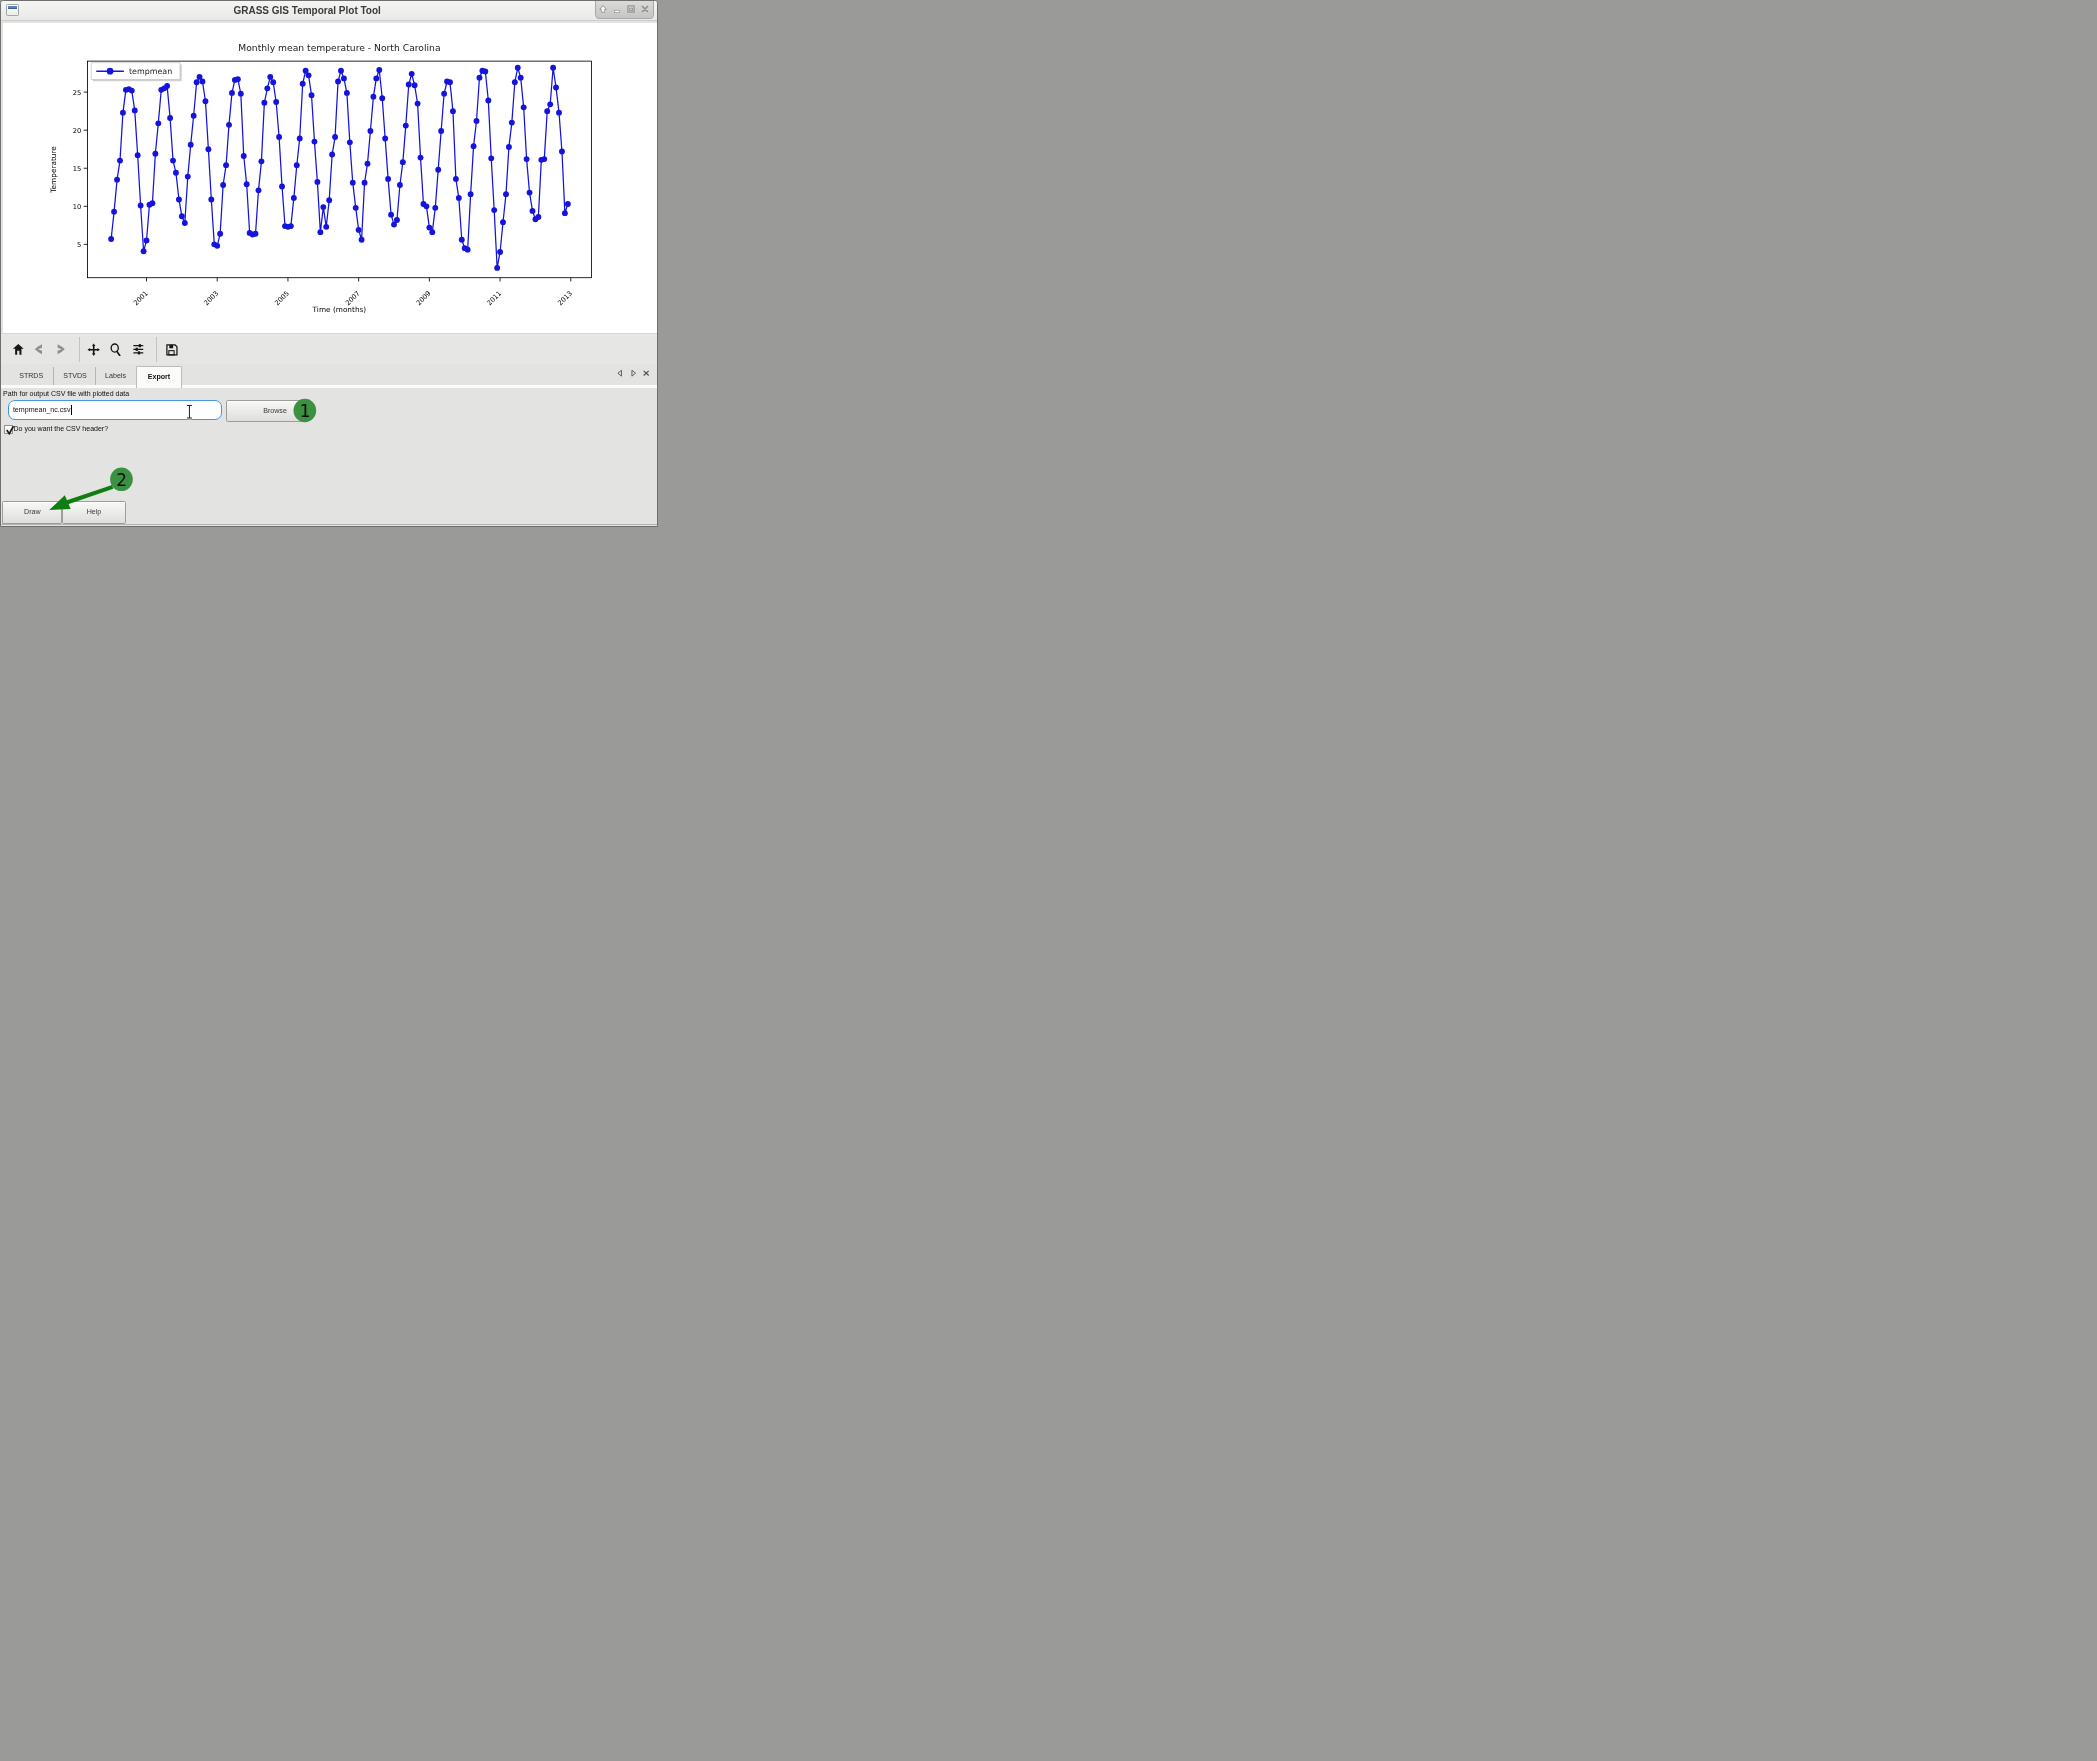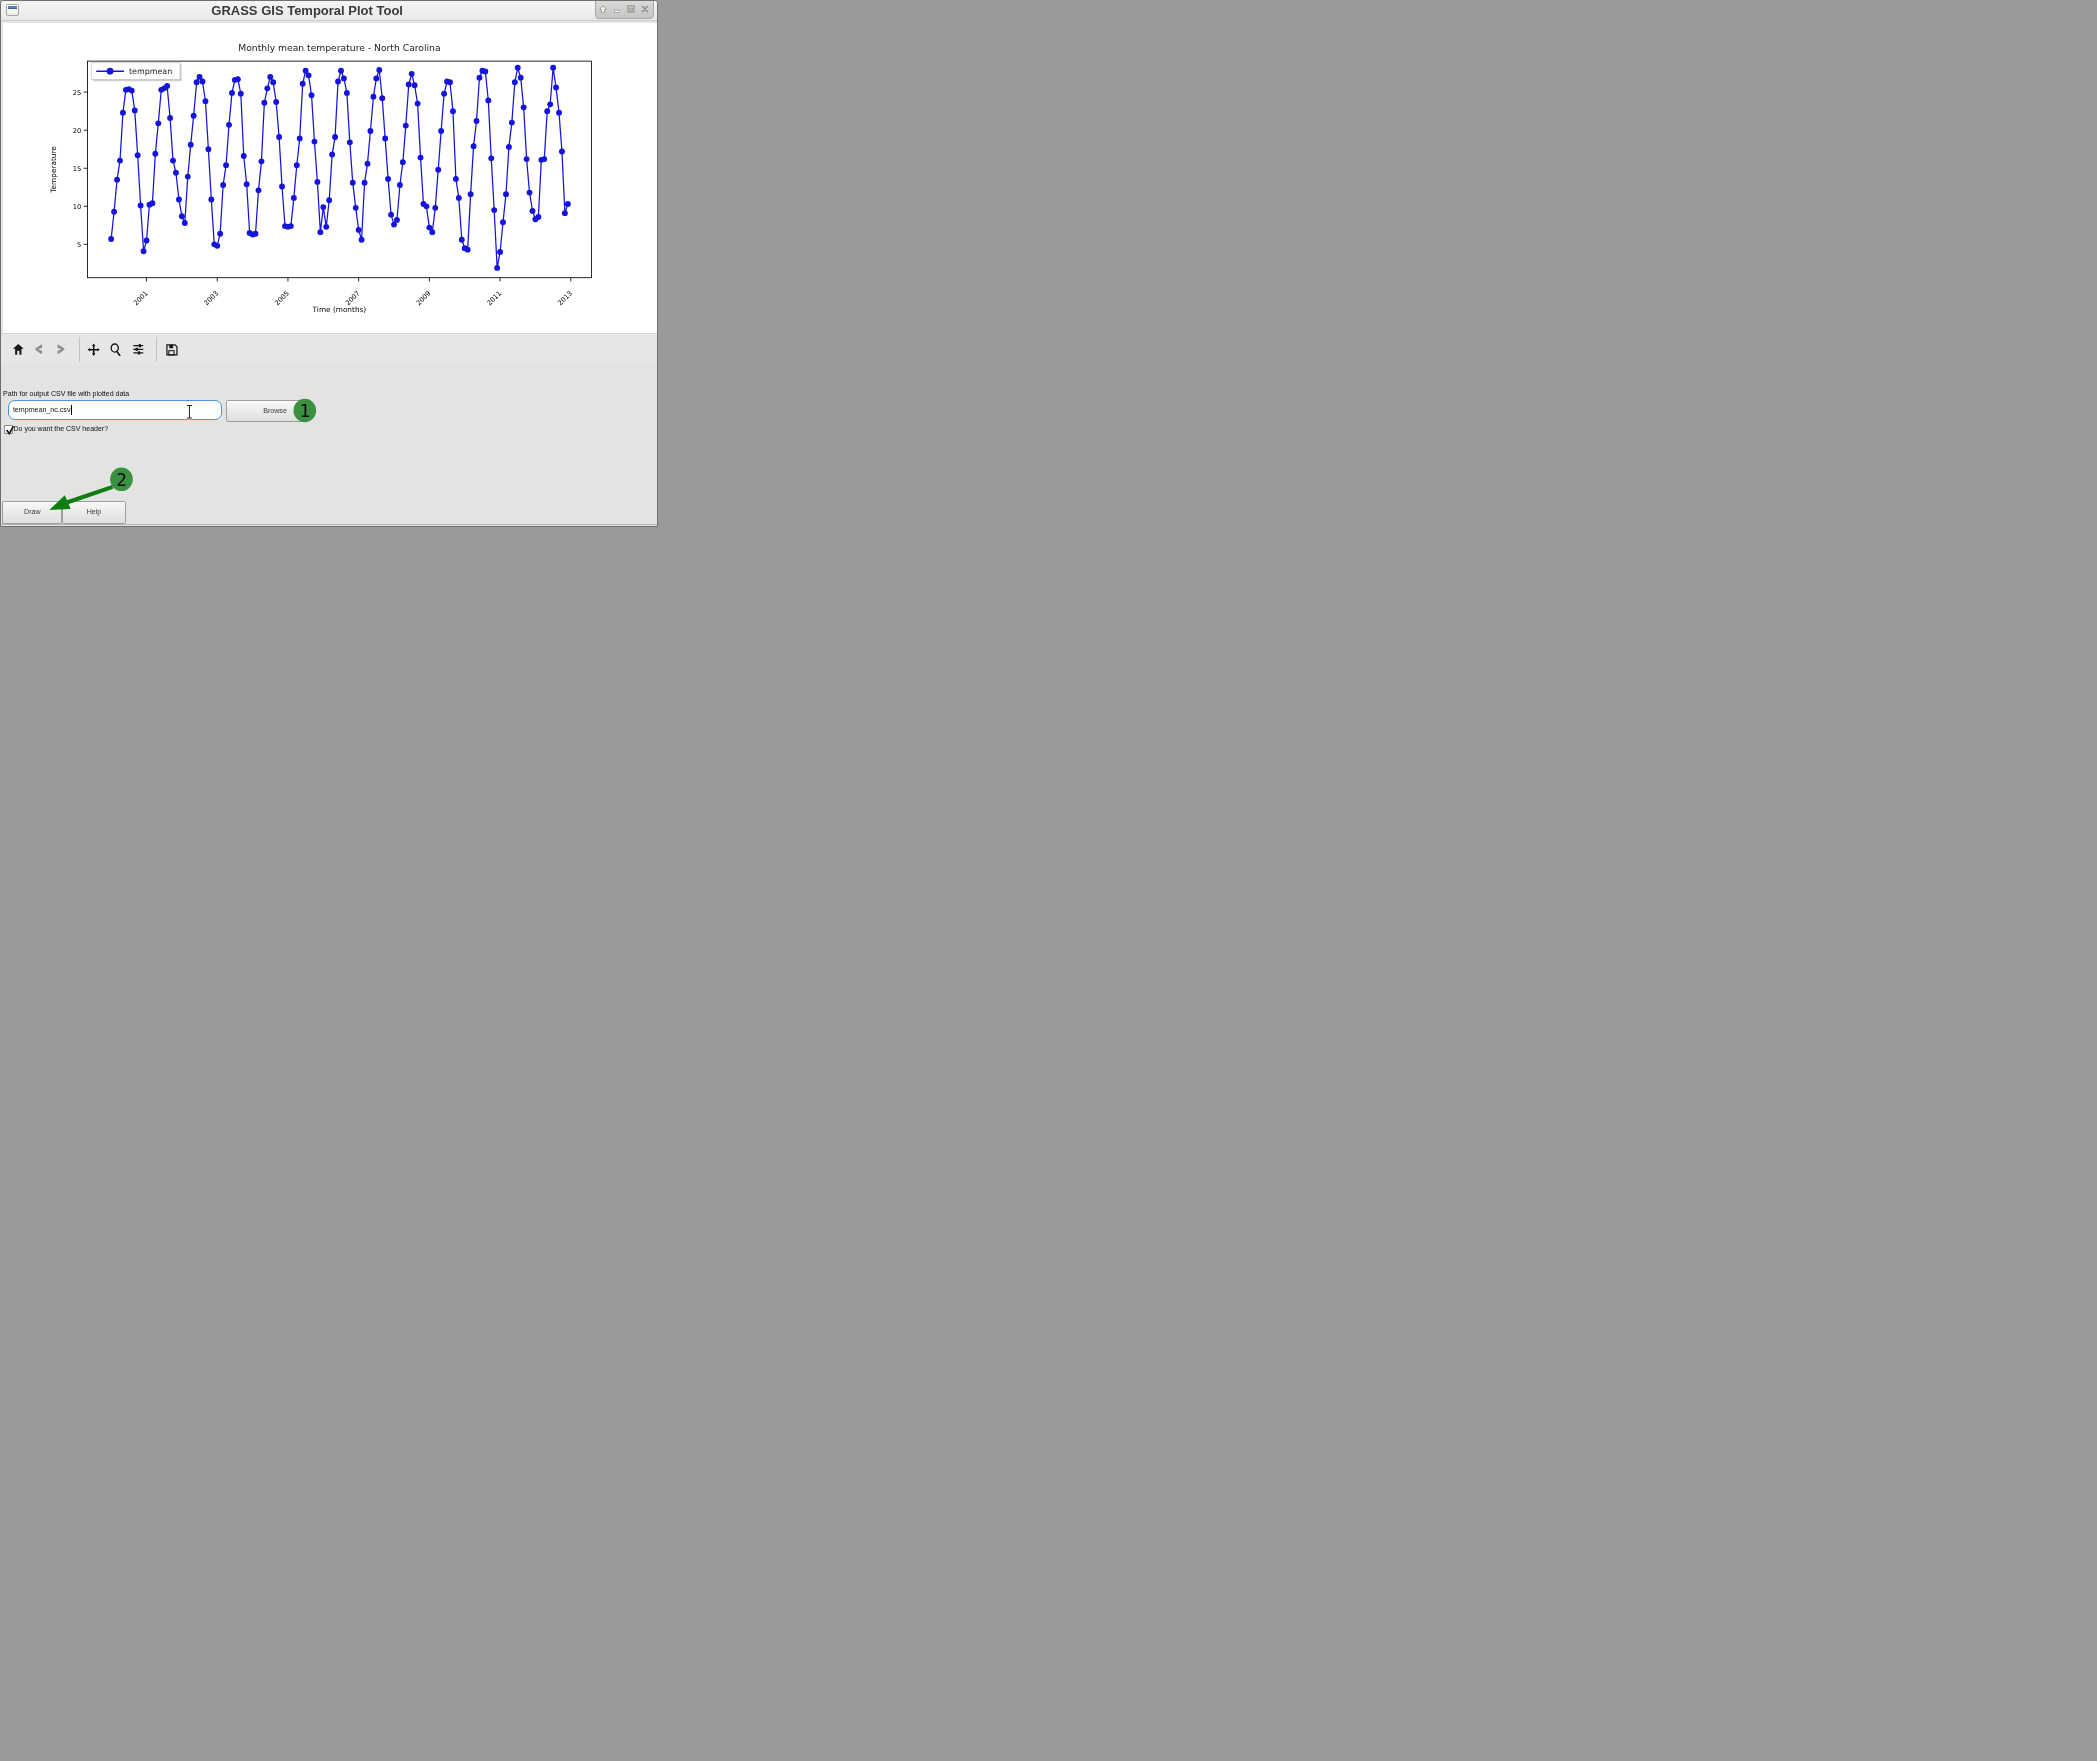--- a/index.html
+++ b/index.html
@@ -5,21 +5,21 @@
   html,body{margin:0;padding:0;background:#9a9a98;font-family:"Liberation Sans",sans-serif;}
   .window{position:relative;width:658px;height:527px;background:#e3e3e1;border:0.8px solid #6f6f6d;
           border-radius:3.4px 3.4px 0 0;overflow:hidden;box-sizing:border-box;}
   
   .titlebar{position:absolute;left:0;top:0;right:0;height:19.3px;
             background:linear-gradient(#f5f5f3,#e9e9e7);border-bottom:0.4px solid #cdcdcb;
             display:flex;align-items:center;}
   .win-icon{position:absolute;left:5px;top:2.9px;width:12.6px;height:12.6px;border:0.8px solid #a5a5a3;
             border-radius:1.3px;background:linear-gradient(#fdfdfd,#ececea);box-sizing:border-box;}
   .win-icon .stripe{position:absolute;left:0.8px;right:0.8px;top:0.8px;height:2.5px;background:#5b82b8;border-bottom:0.4px solid #3d6496;}
-  .title{flex:1;text-align:center;font-weight:bold;font-size:13px;color:#3a3a3a;padding-left:19.3px;padding-right:63px;}
+  .title{flex:1;text-align:center;font-weight:bold;font-size:10px;color:#3a3a3a;padding-left:19.3px;padding-right:63px;}
   .controls{position:absolute;right:3.4px;top:0;height:17.6px;width:59px;display:flex;align-items:center;
             justify-content:space-around;background:linear-gradient(#dadad8,#c5c5c3);
             border:0.4px solid #a8a8a6;border-top:none;border-radius:0 0 4.2px 4.2px;box-sizing:border-box;}
   .ctrl{width:11px;height:11px;display:flex;align-items:center;justify-content:center;}
   
   .figure{position:absolute;left:1.7px;top:22px;width:654px;height:310px;background:#ffffff;}
   .figure svg{position:absolute;left:-1.7px;top:0;}
   
   .mpl-toolbar{position:absolute;left:0;right:0;top:332px;height:31px;background:#e6e6e4;border-top:0.4px solid #d6d6d4;}
   .tool{position:absolute;top:8.4px;width:14.3px;height:14.3px;display:flex;align-items:center;justify-content:center;}
@@ -327,20 +327,46 @@
     <span class="tsep" style="left:155px"></span>
     <span class="tool" style="left:164px">
       <svg width="13.4" height="13.4" viewBox="0 0 28 28">
         <path d="M4 4 H21 L25 8 V25 H4 Z" fill="none" stroke="#161616" stroke-width="2.6"></path>
         <rect x="9" y="4" width="8" height="7" fill="#161616"></rect>
         <rect x="8" y="16" width="11" height="9" fill="none" stroke="#161616" stroke-width="2.2"></rect>
       </svg>
     </span>
   </div>
 
+  <div class="tabstrip">
+    <div class="tabrow">
+      <div class="tab" style="left:9.2px;width:42px;">STRDS</div>
+      <div class="tab sep" style="left:52px;width:42px;">STVDS</div>
+      <div class="tab sep" style="left:94px;width:39px;">Labels</div>
+      <div class="tab active" style="left:135px;width:44px;">Export</div>
+    </div>
+    <div class="whiteband"></div>
+    <div class="tabnav">
+      <span>
+        <svg width="8.4" height="8.4" viewBox="0 0 20 20">
+            <path d="M13 3 V17 L4.5 10 Z" fill="none" stroke="#555553" stroke-width="2.2"></path>
+          </svg>
+      </span>
+      <span>
+        <svg width="8.4" height="8.4" viewBox="0 0 20 20">
+            <path d="M7 3 V17 L15.5 10 Z" fill="none" stroke="#555553" stroke-width="2.2"></path>
+          </svg>
+      </span>
+      <span>
+        <svg width="8.4" height="8.4" viewBox="0 0 20 20">
+            <path d="M4 4.5 L16 15.5 M16 4.5 L4 15.5" stroke="#555553" stroke-width="3"></path>
+          </svg>
+      </span>
+    </div>
+  </div>
 
   <div class="panel">
     <div class="path-label">Path for output CSV file with plotted data</div>
     <div class="path-input">
       <span class="val">tempmean_nc.csv</span>
         <span class="caret"></span>
     </div>
     <div class="btn" id="browse-btn">Browse</div>
     <div class="chk-row">
       <span class="checkbox">

